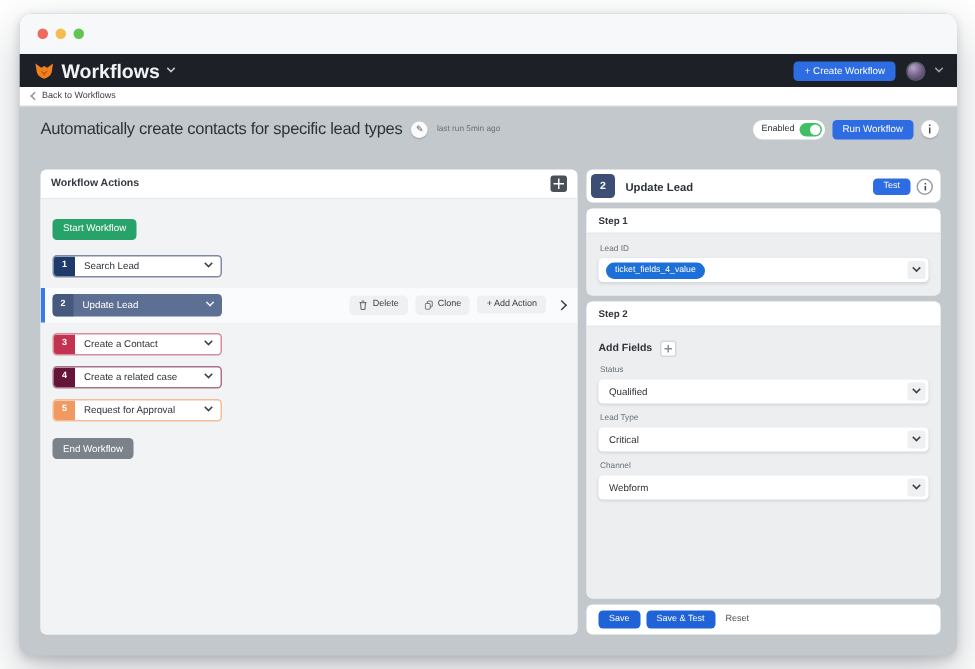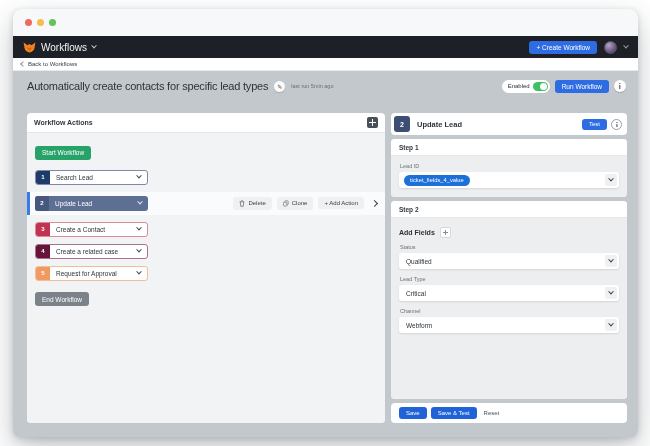--- a/index.html
+++ b/index.html
@@ -11,21 +11,21 @@
     display:flex; flex-direction:column; overflow:hidden; }
 
   
   .titlebar { height:27px; background:#f7f8fa; display:flex; align-items:center; padding-left:12px; gap:5px; flex:none; }
   .dot { width:7px; height:7px; border-radius:50%; }
   .dot.red { background:#ee6a5f; } .dot.yellow { background:#f5bd4f; } .dot.green { background:#61c554; }
 
   
   .navbar { height:22px; background:#1d2127; display:flex; align-items:center; padding:0 10px; flex:none; }
   .brand { display:flex; align-items:center; gap:5px; }
-  .brand-label { color:#f2f3f5; font-size:10px; font-weight:normal; }
+  .brand-label { color:#f2f3f5; font-size:13px; font-weight:bold; }
   .chev { display:inline-block; width:4px; height:4px; border-right:1.2px solid currentColor; border-bottom:1.2px solid currentColor; }
   .chev-d { transform:rotate(45deg) translate(-1px,-1px); }
   .chev-r { transform:rotate(-45deg); }
   .chev-l { transform:rotate(135deg); }
   .nav-right { margin-left:auto; display:flex; align-items:center; gap:7px; }
   .btn-blue { background:#2d6ce2; color:#fff; border:none; border-radius:3px; font-size:6.5px;
     padding:3px 7px; font-family:inherit; cursor:pointer; white-space:nowrap; }
   .avatar { width:13px; height:13px; border-radius:50%;
     background:radial-gradient(circle at 35% 30%, #b9a4c9 0%, #7e6a94 45%, #3c3450 100%); border:1px solid #555b63; }
   .nav-chev { color:#9aa0a8; }

